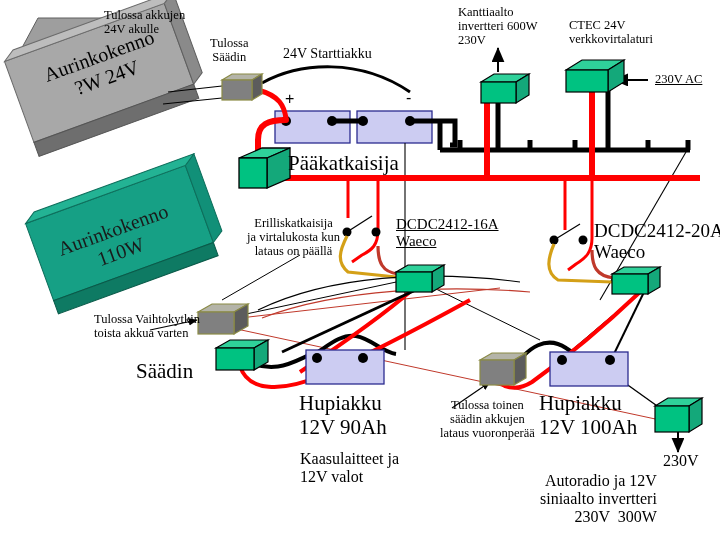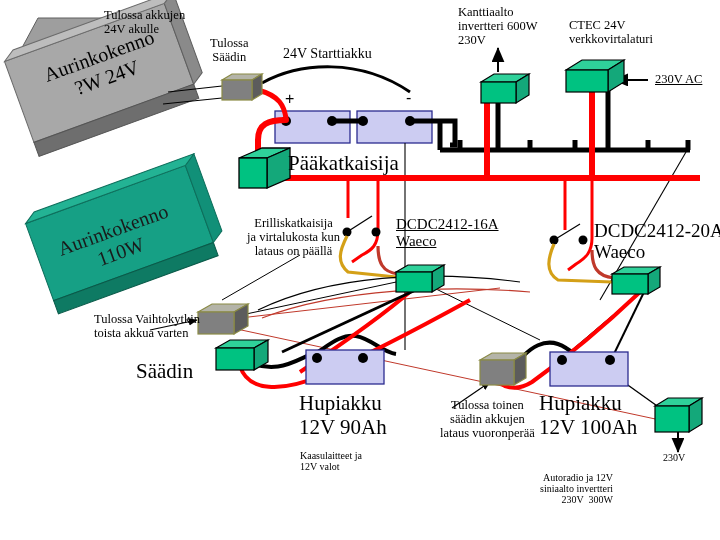--- a/index.html
+++ b/index.html
@@ -10,21 +10,21 @@
     background:#ffffff;
     overflow:hidden;
     font-family:"Liberation Serif", serif;
     color:#000;
   }
   svg.layer{position:absolute;left:0;top:0;width:720px;height:540px;}
   .lbl{position:absolute;white-space:pre;line-height:1.12;}
   .note{font-size:12.5px;}
   .title{font-size:14px;}
   .big{font-size:21px;}
-  .sm{font-size:10px;font-family:Liberation Serif, serif;}
+  .sm{font-size:16px;font-family:Liberation Serif, serif;}
   .sign{font-size:16px;font-family:"Liberation Sans",sans-serif;}
   .panel-txt{
     position:absolute;
     font-size:20px;
     text-align:center;
     white-space:pre;
     pointer-events:none;
     line-height:1.15;
   }
 </style>

